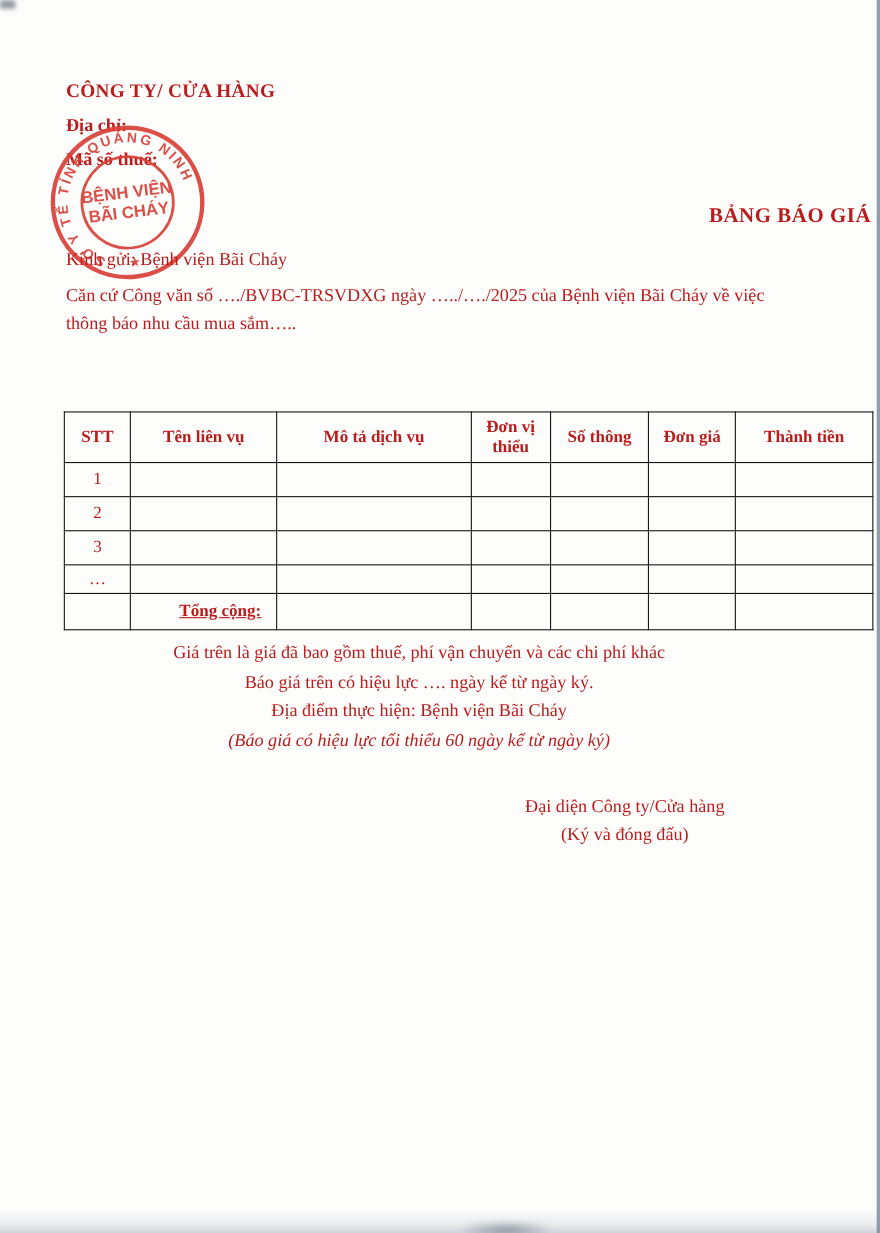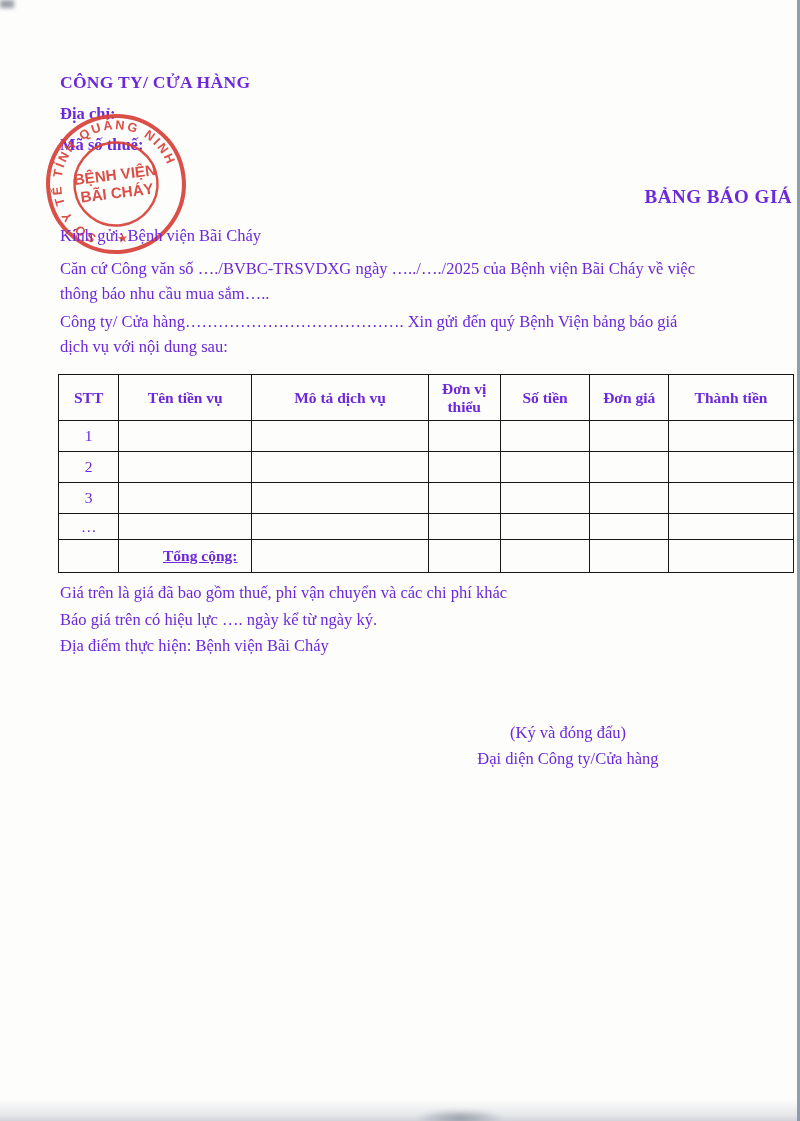--- a/index.html
+++ b/index.html
@@ -5,21 +5,21 @@
   * { margin: 0; padding: 0; box-sizing: border-box; }
   html,body { background:#e8e8e8; }
   .page {
     position: relative;
     width: 800px;
     height: 1121px;
     margin: 0 auto;
     background: #fdfdfc;
     overflow: hidden;
     font-family: "Liberation Serif", "DejaVu Serif", serif;
-    color: #6d28d9;
+    color: #b91c1c;
   }
   
   .scan-edge-right {
     position:absolute; top:0; right:0; bottom:0; width:3px;
     background:#8494a3; opacity:.9;
   }
   .scan-bottom-shade {
     position:absolute; left:0; right:0; bottom:0; height:22px;
     background:linear-gradient(to bottom, rgba(130,140,158,0) 0%, rgba(130,140,158,.18) 70%, rgba(110,120,140,.30) 100%);
   }
@@ -66,21 +66,21 @@
     padding:1px 4px;
     overflow:hidden;
   }
   table.quote th { font-weight:bold; text-align:center; vertical-align:middle; height:46px; line-height:1.15; }
   table.quote td { height:31px; text-align:center; vertical-align:middle; }
   tr.row-dots td { height:26px; }
   tr.row-total td { height:33px;padding-left:34px; }
   td.total-label { font-weight:bold; text-decoration:underline; text-align:left; padding-left:8px; font-size:16px; }
 
   .notes { position:absolute; left:60px; top:580px; width:642px; font-size:16.5px; }
-  .notes .note-line { line-height:26.5px; }
+  .notes .note-line { line-height:26.5px;text-align:center; }
   .notes .note-line.italic { font-style:italic; }
 
   .signature { position:absolute; left:418px; top:720px; width:300px; text-align:center; font-size:16.5px; line-height:26px; }
 </style>
 </head>
 <body>
 
 <div class="page">
 
   <div class="header-block">
@@ -101,39 +101,38 @@
     <text x="75" y="71" text-anchor="middle" font-size="15" font-weight="bold" fill="#d8423a">BỆNH VIỆN</text>
     <text x="75" y="89" text-anchor="middle" font-size="15" font-weight="bold" fill="#d8423a">BÃI CHÁY</text>
     <text x="75" y="133" text-anchor="middle" font-size="12" fill="#d8423a">★</text>
   </svg>
 
   <div class="doc-title">BẢNG BÁO GIÁ</div>
 
   <div class="recipient">Kính gửi: Bệnh viện Bãi Cháy</div>
 
   <div class="para para-1">Căn cứ Công văn số  …./BVBC-TRSVDXG ngày …../…./2025 của Bệnh viện Bãi Cháy về việc thông báo nhu cầu mua sắm…..</div>
-  <div class="para para-2">Công ty/ Cửa hàng…………………………………. Xin gửi đến quý Bệnh Viện bảng báo giá dịch vụ với nội dung sau:</div>
 
   <table class="quote">
     <colgroup>
       <col style="width:8.2%">
         <col style="width:18.1%">
         <col style="width:24%">
       <col style="width:9.8%">
         <col style="width:12.2%">
         <col style="width:10.7%">
         <col style="width:17%">
     </colgroup>
     <thead>
       <tr>
         <th>STT</th>
-        <th>Tên tiền vụ</th>
+        <th>Tên liên vụ</th>
         <th>Mô tả dịch vụ</th>
         <th>Đơn vị thiểu</th>
-        <th>Số tiền</th>
+        <th>Số thông</th>
         <th>Đơn giá</th>
         <th>Thành tiền</th>
       </tr>
     </thead>
     <tbody>
       <tr>
         <td>1</td>
         <td></td>
         <td></td>
         <td></td>
@@ -177,24 +176,25 @@
         <td></td>
         <td></td>
       </tr>
     </tbody>
   </table>
 
   <div class="notes">
     <div class="note-line">Giá trên là giá đã bao gồm thuế, phí vận chuyển và các chi phí khác</div>
     <div class="note-line">Báo giá trên có hiệu lực …. ngày kể từ ngày ký.</div>
     <div class="note-line">Địa điểm thực hiện: Bệnh viện Bãi Cháy</div>
+    <div class="note-line italic">(Báo giá có hiệu lực tối thiểu 60 ngày kể từ ngày ký)</div>
   </div>
 
   <div class="signature">
+    <div>Đại diện Công ty/Cửa hàng</div>
     <div>(Ký và đóng đấu)</div>
-    <div>Đại diện Công ty/Cửa hàng</div>
   </div>
 
   <div class="scan-corner-mark"></div>
   <div class="scan-bottom-shade"></div>
   <div class="scan-smudge"></div>
   <div class="scan-edge-right"></div>
 </div>
 
 </body></html>

